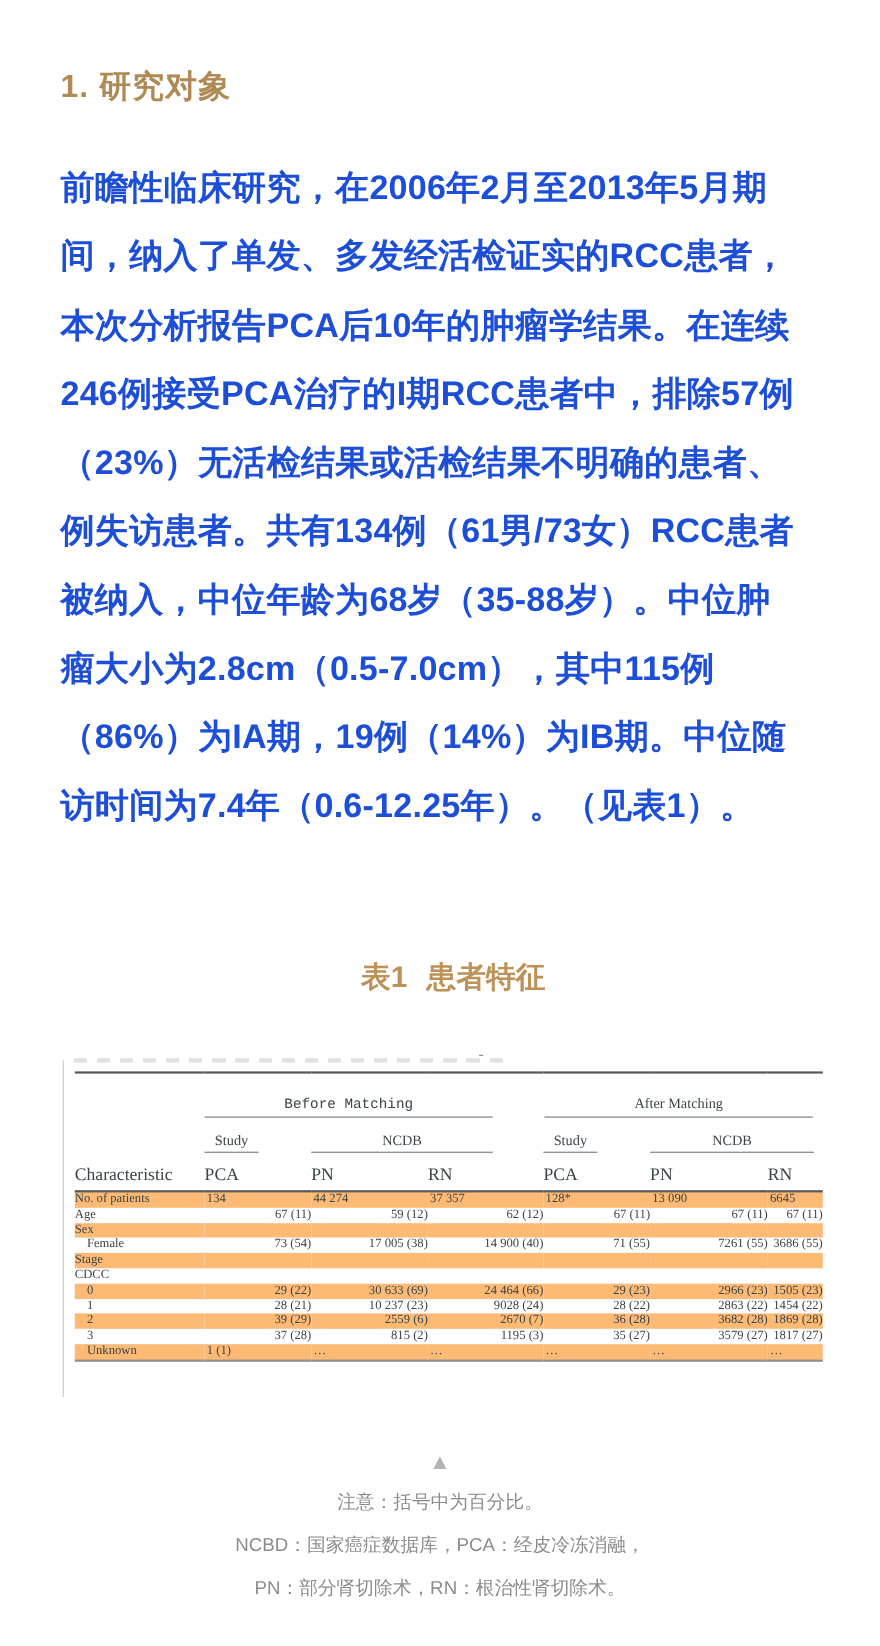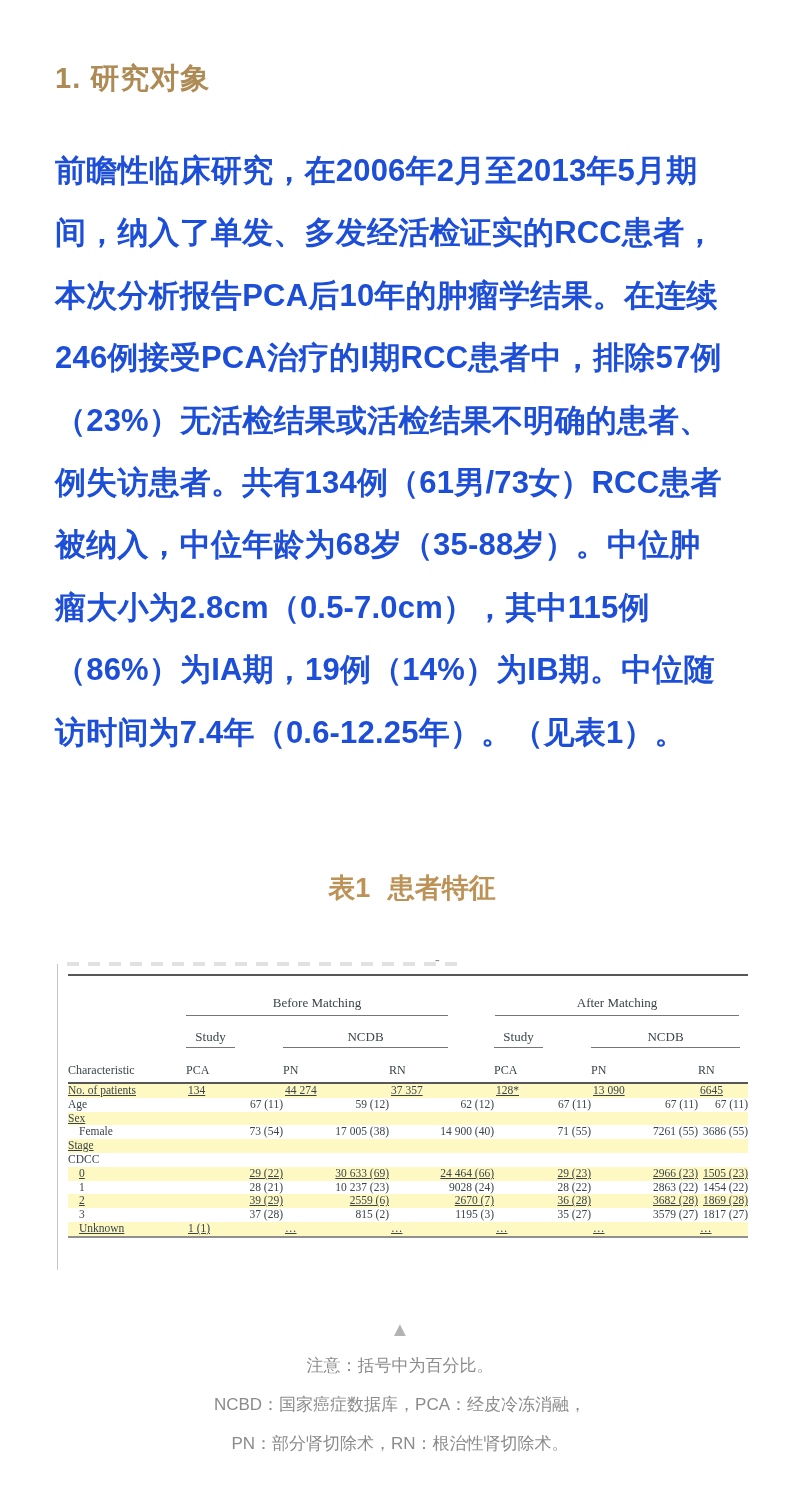--- a/index.html
+++ b/index.html
@@ -49,41 +49,41 @@
   }
   table.scan th, table.scan td { padding:0; font-weight:normal; white-space:nowrap; overflow:visible; }
 
   thead th { vertical-align:bottom; text-align:left; }
   tr.grprow th { height:40px; }
   tr.subrow th { height:32px; }
   .grp {
     display:block; text-align:center; font-size:13px;
     border-bottom:1px solid #767676; padding-bottom:4px;
   }
-  .grp-before { margin-right:46px; }
+  .grp-before { margin-right:46px;font-family:Liberation Mono, monospace; }
   .grp-after  { margin-right:9px; margin-left:1px; }
   .sub {
     display:block; text-align:center; font-size:13px;
     border-bottom:1px solid #767676; padding-bottom:2px;
   }
   .sub-study { margin-right:48px; }
   .sub-ncdb1 { margin-right:46px; }
   .sub-ncdb2 { margin-right:8px; }
 
   tr.colhead th {
-    font-size:12px; height:30px; border-bottom:2px solid #575757; padding-bottom:4px;
+    font-size:16px; height:30px; border-bottom:2px solid #575757; padding-bottom:4px;
   }
 
   tbody th.rowlabel, tbody td {
     font-size:11.5px; line-height:13.8px; height:13.8px;
   }
   tbody th.rowlabel { text-align:left; }
   tbody th.rowlabel.indent { padding-left:11px; }
   tbody td { text-align:right; }
-  tr.shaded { background:#fef9c3;text-decoration:underline; }
+  tr.shaded { background:#fdba74; }
   td.c1 { padding-right:42px; }
   td.c2 { padding-right:42px;margin-top:12px; }
   td.c3 { padding-right:38px; }
   td.c4 { padding-right:44px; }
   td.c5 { padding-right:46px; }
   td.c6 { padding-right:2px; }
   tr.leftvals td { text-align:left; padding-left:2px; }
 
   
   .note-triangle {

